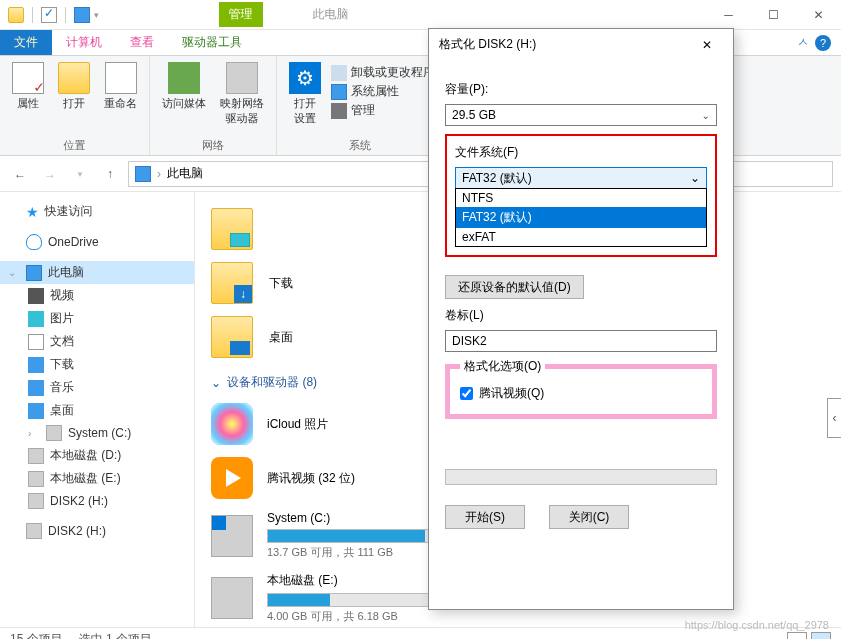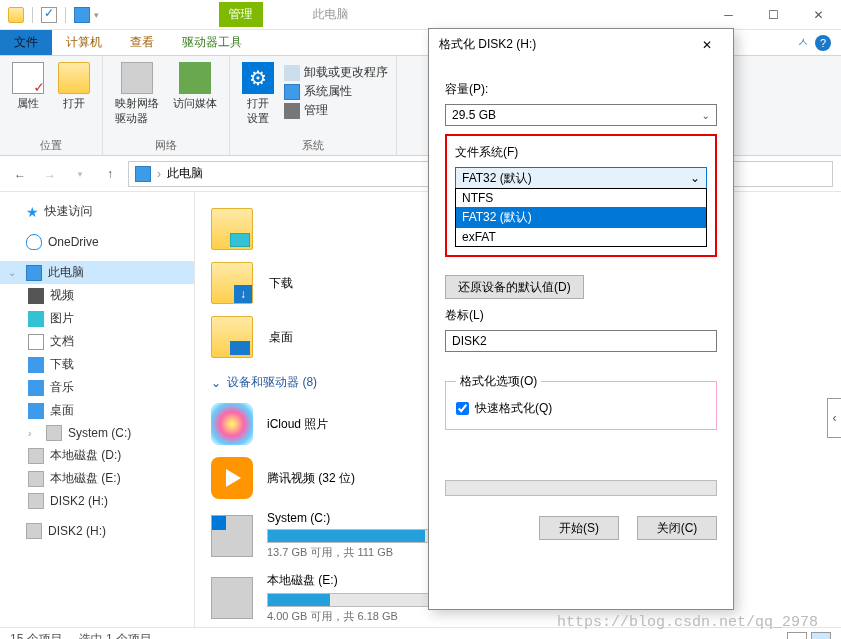--- a/index.html
+++ b/index.html
@@ -10,34 +10,34 @@
     .titlebar-icons { display: flex; align-items: center; gap: 4px; padding-left: 8px; }
     .tb-icon { width: 16px; height: 16px; display: inline-block; }
     .qat-sep { width: 1px; height: 16px; background: #ccc; margin: 0 4px; }
     .tab-contextual { background: #7fba00; color: #fff; padding: 4px 10px; margin-left: 120px; }
     .tab-thispc { color: #999; padding: 4px 10px; margin-left: 40px; }
     .win-controls { margin-left: auto; display: flex; }
     .win-btn { width: 45px; height: 30px; display: flex; align-items: center; justify-content: center; color: #555; }
     
     
     .ribbon-tabs { height: 26px; display: flex; align-items: stretch; border-bottom: 1px solid #d4d4d4; }
-    .rtab { padding: 4px 14px; color: #a16207; display: flex; align-items: center; }
-    .rtab.file { background: #1979ca; color: #0f172a; }
+    .rtab { padding: 4px 14px; color: #ec4899; display: flex; align-items: center; }
+    .rtab.file { background: #1979ca; color: #fef9c3; }
     .rtab.drive { color: #3a7d1f; }
     .ribbon-tabs .help { margin-left: auto; display: flex; align-items: center; gap: 6px; padding-right: 10px; }
     .help-icon { width: 16px; height: 16px; border-radius: 50%; background: #1979ca; color: #fff; display: flex; align-items: center; justify-content: center; font-size: 11px; }
     
     
     .ribbon { height: 100px; border-bottom: 1px solid #d4d4d4; display: flex; background: #f5f6f7; }
     .ribbon-group { border-right: 1px solid #e0e0e0; padding: 4px 8px 2px; display: flex; flex-direction: column; }
     .ribbon-group-items { display: flex; gap: 6px; flex: 1; }
     .ribbon-group-label { text-align: center; color: #666; font-size: 11px; padding-top: 2px; }
     .ribbon-btn { display: flex; flex-direction: column; align-items: center; gap: 2px; padding: 2px 4px; min-width: 40px; }
     .ribbon-btn-icon { width: 32px; height: 32px; display: flex; align-items: center; justify-content: center; }
-    .ribbon-btn-label { text-align: left; font-size: 11px; color: #333; }
+    .ribbon-btn-label { text-align: center; font-size: 11px; color: #333; }
     .ribbon-small-list { display: flex; flex-direction: column; gap: 2px; padding-top: 4px; }
     .ribbon-small { display: flex; align-items: center; gap: 4px; font-size: 11px; color: #333; }
     .ribbon-small-icon { width: 16px; height: 16px; }
     
     
     .navbar { height: 36px; display: flex; align-items: center; gap: 6px; padding: 4px 8px; border-bottom: 1px solid #e5e5e5; }
     .nav-arrow { width: 24px; height: 24px; display: flex; align-items: center; justify-content: center; color: #555; }
     .nav-arrow.disabled { color: #bbb; }
     .breadcrumb { flex: 1; border: 1px solid #ccc; height: 26px; display: flex; align-items: center; padding: 0 6px; gap: 6px; background: #fff; }
     .bc-icon { width: 16px; height: 16px; background: #3d9be9; }
@@ -69,46 +69,46 @@
     
     
     .dialog { position: absolute; left: 428px; top: 28px; width: 306px; height: 582px; background: #fff; border: 1px solid #888; box-shadow: 4px 4px 12px rgba(0,0,0,0.2); z-index: 100; }
     .dlg-title { height: 32px; display: flex; align-items: center; padding: 0 10px; border-bottom: 1px solid transparent; }
     .dlg-close { margin-left: auto; width: 32px; height: 28px; display: flex; align-items: center; justify-content: center; }
     .dlg-body { padding: 12px 16px; }
     .dlg-label { font-size: 12px; color: #000; margin: 8px 0 6px; }
     .dlg-select { width: 100%; height: 22px; border: 1px solid #7a7a7a; background: #fff; padding: 0 6px; font-size: 12px; display: flex; align-items: center; justify-content: space-between; }
     .dlg-select .chev { color: #555; font-size: 10px; }
     .dlg-input { width: 100%; height: 22px; border: 1px solid #7a7a7a; padding: 0 6px; font-size: 12px; }
-    .dlg-fieldset { border: 1px solid #f9a8d4; padding: 10px 10px 12px; margin-top: 21px; }
+    .dlg-fieldset { border: 5px solid #f9a8d4; padding: 10px 10px 12px; margin-top: 6px; }
     .dlg-fieldset-legend { font-size: 12px; padding: 0 4px; }
     .dlg-check { display: flex; align-items: center; gap: 6px; font-size: 12px; }
     .dlg-progress { width: 100%; height: 16px; border: 1px solid #bcbcbc; margin-top: 50px; background: #e7e7e7; }
-    .dlg-buttons { display: flex; gap: 18px; justify-content: flex-end; margin-top: 20px; }
+    .dlg-buttons { display: flex; gap: 24px; margin-top: 20px; }
     .dlg-btn { width: 80px; height: 24px; border: 1px solid #adadad; background: #e1e1e1; font-size: 12px; }
     
     
     .fs-section { border: 2px solid #e60000; padding: 8px 8px 0; margin-top: 8px; position: relative; }
     .fs-dropdown { border: 1px solid #000; background: #fff; margin-top: -1px; }
     .fs-dropdown.open { display: block; }
     .fs-item { padding: 2px 6px; font-size: 12px; }
     .fs-item.selected { background: #0078d7; color: #fff; }
     .fs-selectbox { width: 100%; height: 22px; border: 1px solid #7a7a7a; background: #e5f1fb; padding: 0 6px; font-size: 12px; display: flex; align-items: center; justify-content: space-between; border-color: #0078d7; }
     
     
     .side-tab { position: absolute; right: 0; top: 398px; width: 14px; height: 40px; border: 1px solid #999; border-right: none; background: #fff; display: flex; align-items: center; justify-content: center; color: #555; }
     
     
     .i-folder { background: linear-gradient(#ffe9a6,#ffcf4b); border: 1px solid #e3b22f; border-radius: 2px; }
     .i-monitor { background: #3d9be9; border: 1px solid #2f7ec2; }
     .i-disk { background: #d0d0d0; border: 1px solid #aaa; }
     .i-cloud { background: #fff; border: 1px solid #1a8fe3; border-radius: 50% 50% 40% 40%; position: relative; }
     .i-star { color: #2196f3; font-size: 14px; }
     
-    .watermark { position: absolute; right: 23px; bottom: 8px; color: #bbb; font-size: 15px; z-index: 200; font-family: Liberation Mono, monospace; }
+    .watermark { position: absolute; right: 12px; bottom: 8px; color: #bbb; font-size: 11px; z-index: 200; }
   </style>
 </head>
 <body>
 
 <div class="titlebar">
   <div class="titlebar-icons">
     <span class="tb-icon i-folder"></span>
     <span class="qat-sep"></span>
     <span class="tb-icon" style="border:1px solid #999;position:relative">
       <span style="position:absolute;left:2px;top:-2px;color:#1979ca;font-size:12px">✓</span>
@@ -143,33 +143,37 @@
       <div class="ribbon-btn">
         <div class="ribbon-btn-icon" style="background:#fff;border:1px solid #999;position:relative">
             <span style="position:absolute;right:-2px;bottom:-2px;color:#c33;font-size:14px">✓</span>
           </div>
         <div class="ribbon-btn-label">属性</div>
       </div>
       <div class="ribbon-btn">
         <div class="ribbon-btn-icon i-folder"></div>
         <div class="ribbon-btn-label">打开</div>
       </div>
+      <div class="ribbon-btn">
+        <div class="ribbon-btn-icon" style="background:#fff;border:1px solid #999"></div>
+        <div class="ribbon-btn-label">重命名</div>
+      </div>
     </div>
     <div class="ribbon-group-label">位置</div>
   </div>
   <div class="ribbon-group">
     <div class="ribbon-group-items">
+      <div class="ribbon-btn">
+        <div class="ribbon-btn-icon" style="background:#6aa84f"></div>
+        <div class="ribbon-btn-label">访问媒体</div>
+      </div>
       <div class="ribbon-btn">
         <div class="ribbon-btn-icon i-disk"></div>
         <div class="ribbon-btn-label" style="white-space:pre-line">映射网络
 驱动器</div>
-      </div>
-      <div class="ribbon-btn">
-        <div class="ribbon-btn-icon" style="background:#6aa84f"></div>
-        <div class="ribbon-btn-label">访问媒体</div>
       </div>
     </div>
     <div class="ribbon-group-label">网络</div>
   </div>
   <div class="ribbon-group">
     <div class="ribbon-group-items">
       <div class="ribbon-btn">
         <div class="ribbon-btn-icon" style="background:#0078d7;color:#fff;display:flex;align-items:center;justify-content:center;font-size:20px">⚙</div>
         <div class="ribbon-btn-label" style="white-space:pre-line">打开
 设置</div>
@@ -377,21 +381,21 @@
     <div style="height:18px"></div>
     <button class="dlg-btn" style="width:auto;padding:0 12px">还原设备的默认值(D)</button>
 
     <div class="dlg-label">卷标(L)</div>
     <input class="dlg-input" value="DISK2" style="">
 
     <fieldset class="dlg-fieldset">
       <legend class="dlg-fieldset-legend">格式化选项(O)</legend>
       <label class="dlg-check">
         <input type="checkbox" checked="" style="">
-        <span>快速格式化(Q)</span>
+        <span>腾讯视频(Q)</span>
       </label>
     </fieldset>
 
     <div class="dlg-progress"></div>
 
     <div class="dlg-buttons">
       <button class="dlg-btn">开始(S)</button>
       <button class="dlg-btn">关闭(C)</button>
     </div>
   </div>

